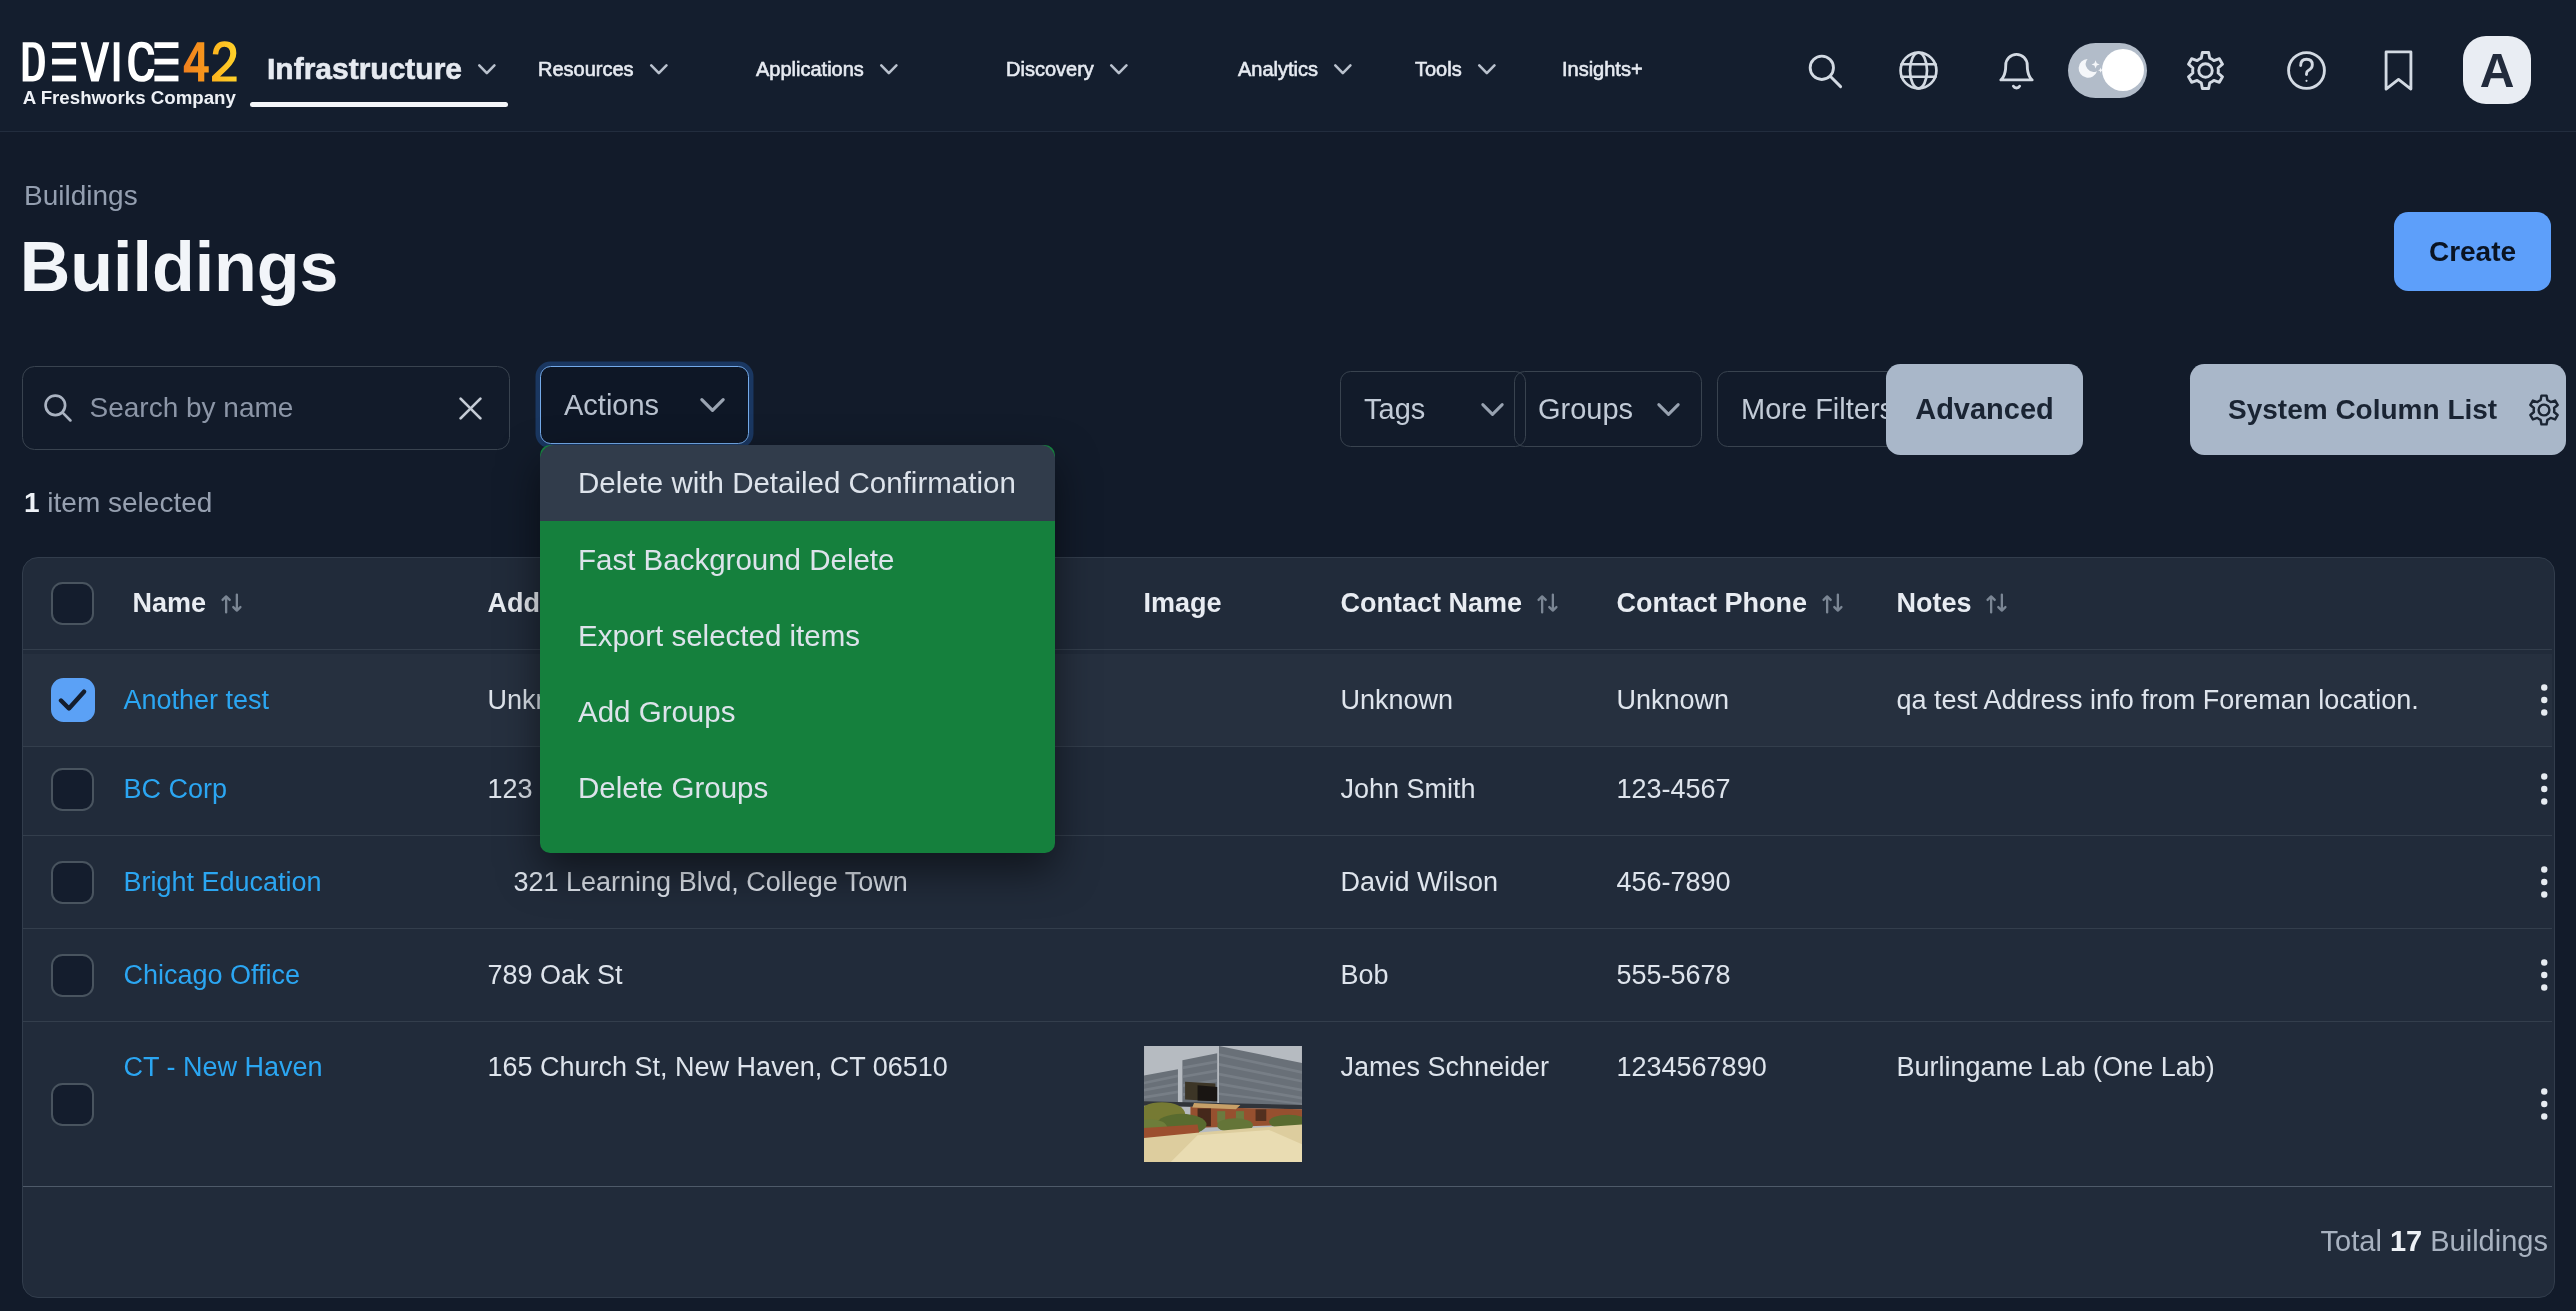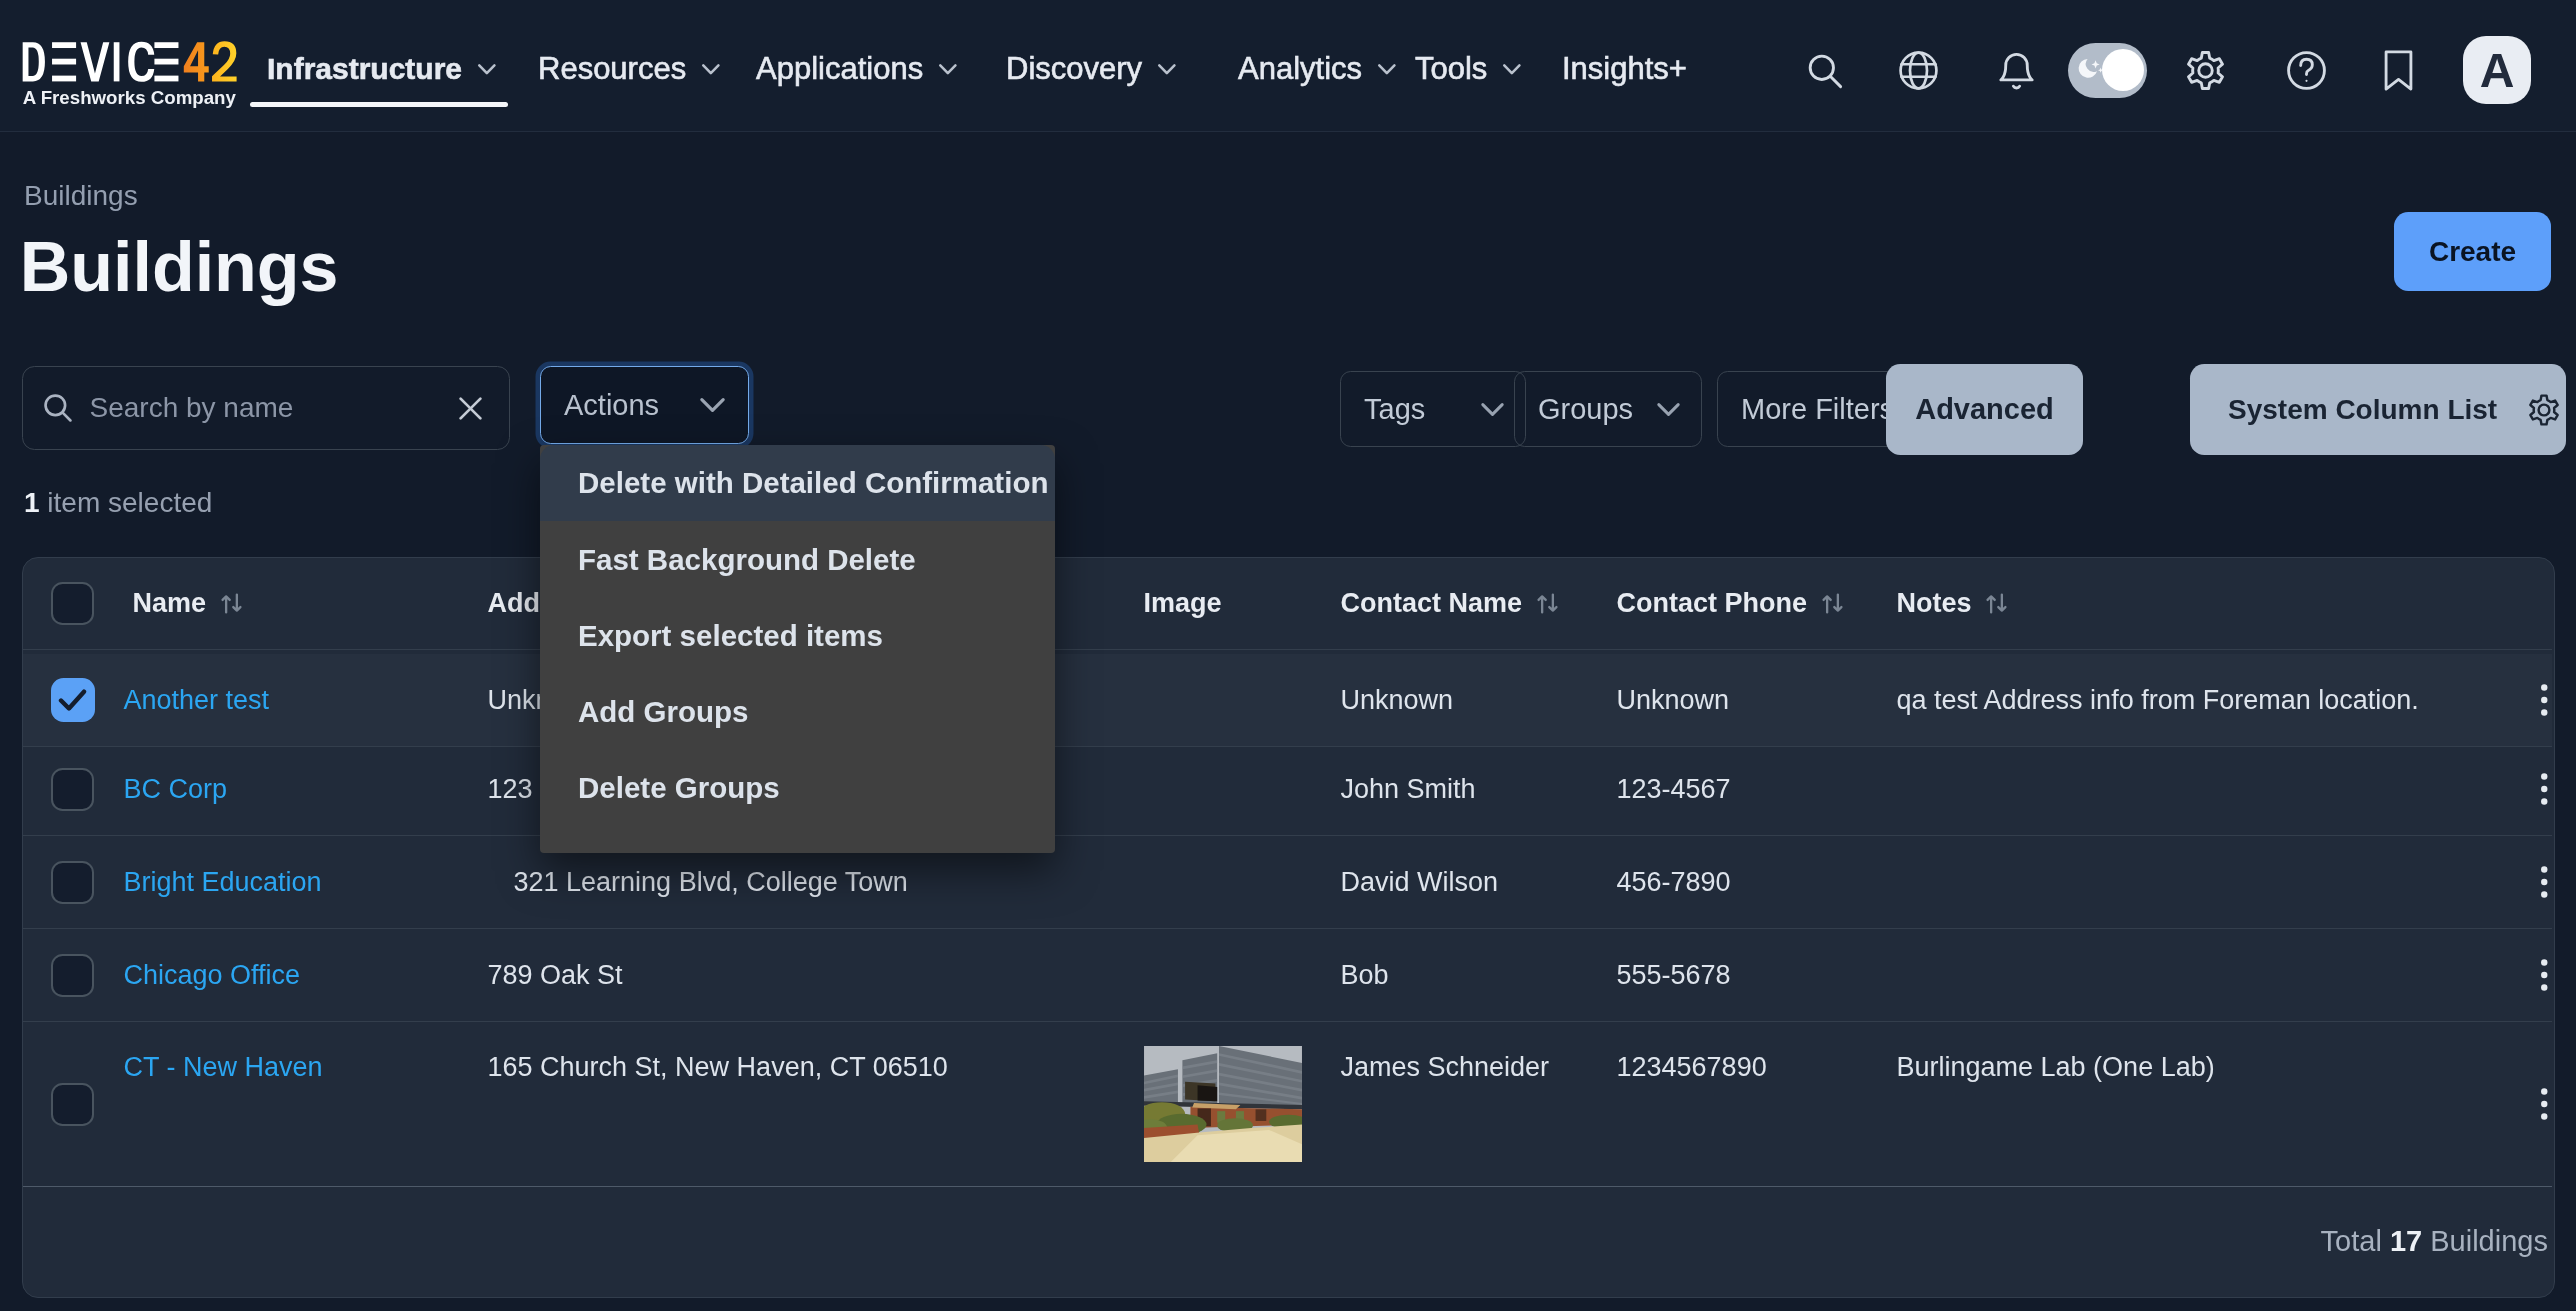--- a/index.html
+++ b/index.html
@@ -2,21 +2,21 @@
 <html style="font-size:14.3px"><head>
 <meta charset="utf-8">
 <style>
   * { margin:0; padding:0; box-sizing:border-box; }
   html,body { width:2576px; height:1311px; overflow:hidden; }
   body { background:#121b2a; font-family:"Liberation Sans", sans-serif; position:relative; }
   .abs { position:absolute; }
 
   
   #nav { position:absolute; left:0; top:0; width:2576px; height:132px; background:#141e2e; border-bottom:1.8px solid #222d3e; }
-  .navitem { position:absolute; top:3.6px; height:131px; display:flex; align-items:center; color:#e6eaf1; font-size:31px; -webkit-text-stroke:0.6px currentColor; }
+  .navitem { position:absolute; top:3.6px; height:131px; display:flex; align-items:center; color:#e6eaf1; font-size:20px; -webkit-text-stroke:0.6px currentColor; }
   .navitem svg { margin-left:11.6px; }
   .navitem svg { margin-left:15px; }
   #nav-underline { position:absolute; left:250px; top:102px; width:258px; height:5.4px; background:#f4f6f9; border-radius:2.7px; }
   .icobtn { position:absolute; top:5.4px; height:131px; display:flex; align-items:center; justify-content:center; }
 
   
   #crumb { position:absolute; left:24px; top:180px; font-size:28px; color:#949fb0; }
   #h1 { position:absolute; left:19.7px; top:227px; font-size:70px; font-weight:bold; color:#f2f5f9; letter-spacing:0px; }
   #create { position:absolute; left:2394px; top:212px; width:157px; height:79px; border-radius:14.3px; background:#5d9ffa; color:#0a1423; font-size:28px; font-weight:bold; display:flex; align-items:center; justify-content:center; }
 
@@ -38,21 +38,21 @@
   .cell { position:absolute; top:0; height:100%; display:flex; align-items:center; color:#dee4ec; font-size:27px; }
   .hdr  { font-weight:bold; font-size:27px; color:#e8ecf2; }
   .link { color:#2ba6f2; }
   .divl { border-bottom:1.8px solid #333e4c; }
   .cb { width:43px; height:43px; border:2.7px solid #49545f; border-radius:11.6px; background:#141d2d; }
   .cbc { width:44px; height:44px; border-radius:12.5px; background:#5ba1f6; display:flex; align-items:center; justify-content:center; }
   #foot { position:absolute; left:0; top:628px; width:2529px; height:110px; border-top:1.8px solid #4e5a69; color:#a8b2c0; font-size:29px; display:flex; align-items:center; justify-content:flex-end; padding-right:3.6px; }
   #foot b { color:#edf1f6; }
 
   
-  #menu { position:absolute; left:540px; top:445px; width:515px; height:408px; background:#404040; border-radius:4px; box-shadow:0 18px 40px rgba(0,0,0,0.5); z-index:50;font-weight:bold; }
+  #menu { position:absolute; left:540px; top:445px; width:515px; height:408px; background:#15803d; border-radius:10px; box-shadow:0 18px 40px rgba(0,0,0,0.5); z-index:50; }
   .mi { position:absolute; left:0; width:515px; height:76px; display:flex; align-items:center; color:#dde3eb; font-size:29.5px; padding-left:38px; }
   .mi1 { background:#313c4b; border-radius:14.3px 14.3px 0 0; }
 </style>
 </head>
 <body>
 
 <div id="nav">
   <svg class="abs" style="left:21.5px; top:36px;" width="215" height="73" viewBox="0 0 240 82">
     <defs>
       <linearGradient id="g42a" x1="0" y1="0" x2="1" y2="0">

